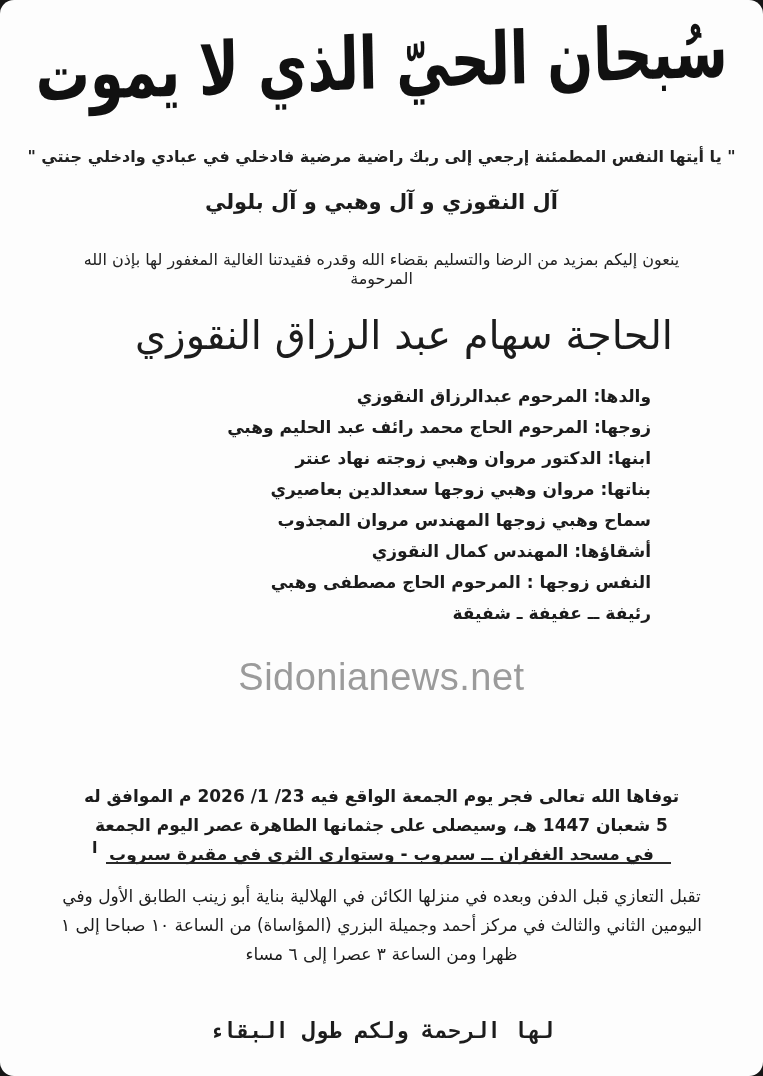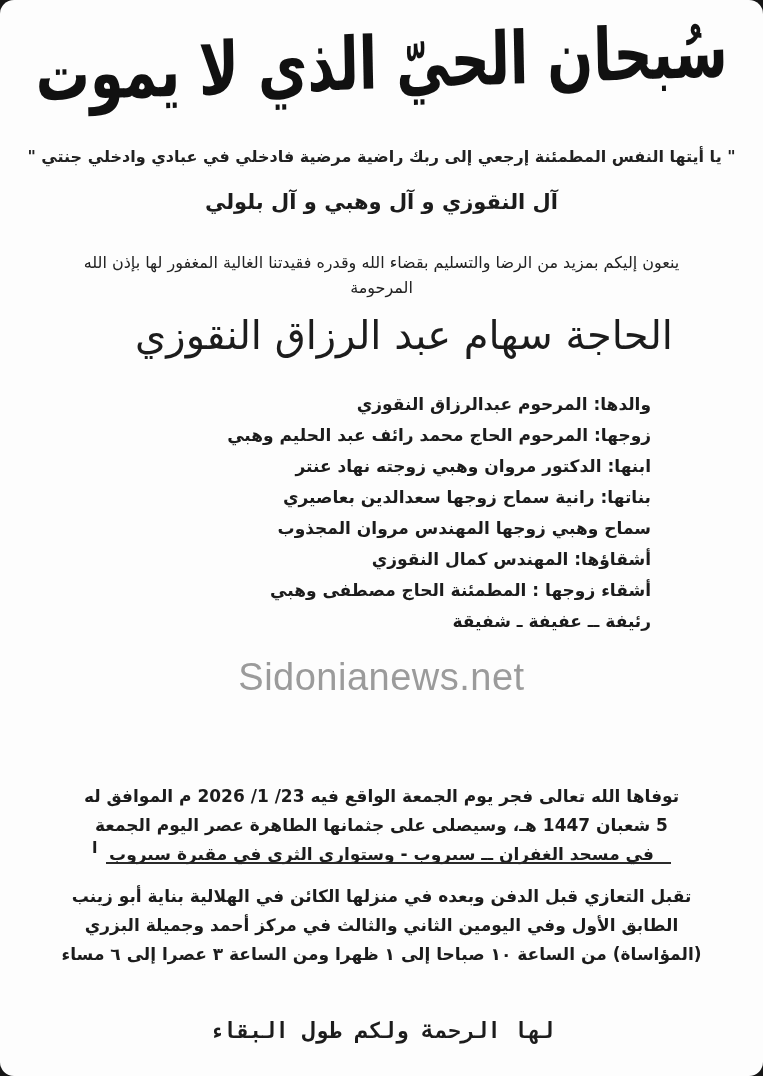--- a/index.html
+++ b/index.html
@@ -38,32 +38,32 @@
     color: #222;
   }
   .families-title {
     top: 190px;
     font-size: 21px;
     font-weight: bold;
   }
   .announce-intro {
     top: 250px;
     font-size: 16px;
-    line-height: 25px;
+    line-height: 19px;
     padding: 0 70px;
     color: #222;
   }
   .deceased-name {
     top: 312px;
     font-size: 40px;
     font-weight: normal;
     margin-left: 45px;
   }
   .relatives {
-    top: 389px;
+    top: 381px;
     padding-right: 112px;
     padding-left: 70px;
     text-align: right;
     font-size: 17px;
     font-weight: bold;
     line-height: 31px;
   }
   .relatives .row.align-center { text-align: right; }
   .watermark {
     top: 656px;
@@ -89,21 +89,21 @@
   .divider-line {
     position: absolute;
     top: 862px;
     left: 106px;
     right: 92px;
     border-top: 2px solid #2a2a2a;
   }
   .condolences {
     top: 882px;
     font-size: 17px;
-    font-weight: bold;
+    font-weight: normal;
     line-height: 29px;
     padding: 0 48px;
   }
   .closing {
     top: 1018px;
     font-size: 22px;
     font-weight: bold;
     font-family: Liberation Mono, monospace;
   }
 </style>
@@ -119,24 +119,24 @@
   <div class="sec families-title">آل النقوزي و آل وهبي و آل بلولي</div>
 
   <div class="sec announce-intro">ينعون إليكم بمزيد من الرضا والتسليم بقضاء الله وقدره فقيدتنا الغالية المغفور لها بإذن الله المرحومة</div>
 
   <div class="sec deceased-name">الحاجة سهام عبد الرزاق النقوزي</div>
 
   <div class="sec relatives">
     <div class="row align-right">والدها: المرحوم عبدالرزاق النقوزي</div>
     <div class="row align-right">زوجها: المرحوم الحاج محمد رائف عبد الحليم وهبي</div>
     <div class="row align-right">ابنها: الدكتور مروان وهبي زوجته نهاد عنتر</div>
-    <div class="row align-right">بناتها: رانية سماح زوجها سعدالدين بعاصيري</div>
+    <div class="row align-right">بناتها: مروان وهبي زوجها سعدالدين بعاصيري</div>
     <div class="row align-center">سماح وهبي زوجها المهندس مروان المجذوب</div>
     <div class="row align-right">أشقاؤها: المهندس كمال النقوزي</div>
-    <div class="row align-right">أشقاء زوجها : المطمئنة الحاج مصطفى وهبي</div>
+    <div class="row align-right">النفس زوجها : المرحوم الحاج مصطفى وهبي</div>
     <div class="row align-center">رئيفة ــ عفيفة ـ شفيقة</div>
   </div>
 
   <div class="sec watermark">Sidonianews.net</div>
 
   <div class="sec funeral">توفاها الله تعالى فجر يوم الجمعة الواقع فيه 23/ 1/ 2026 م  الموافق له 5 شعبان 1447 هـ، وسيصلى على جثمانها الطاهرة عصر اليوم الجمعة في مسجد الغفران ــ سيروب - وستوارى الثرى في مقبرة سيروب</div>
 
   <div class="divider-mark">ا</div>
   <div class="divider-line"></div>
 

